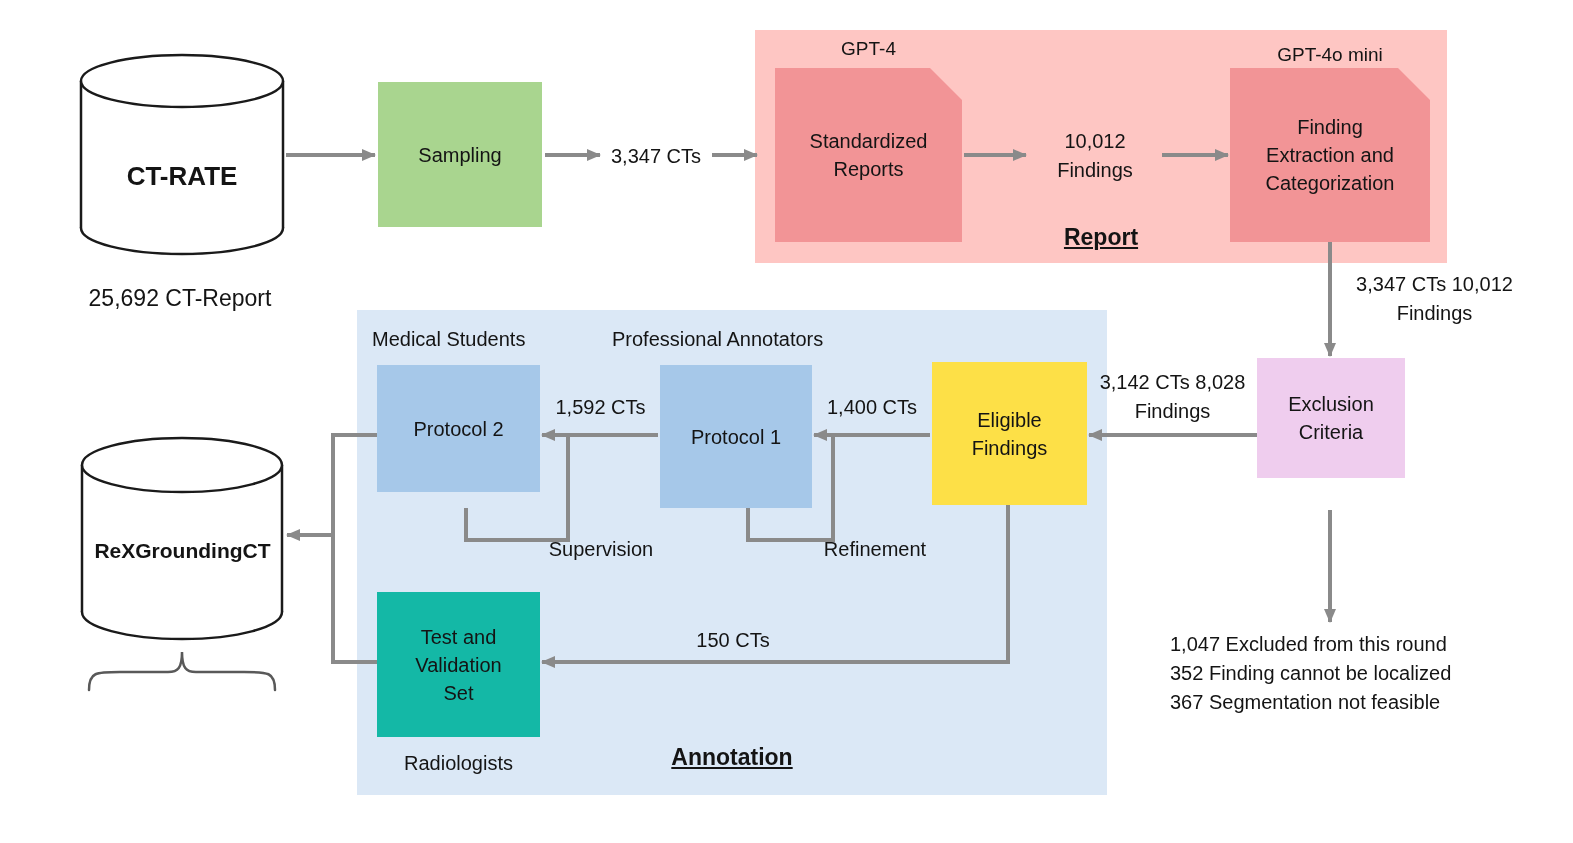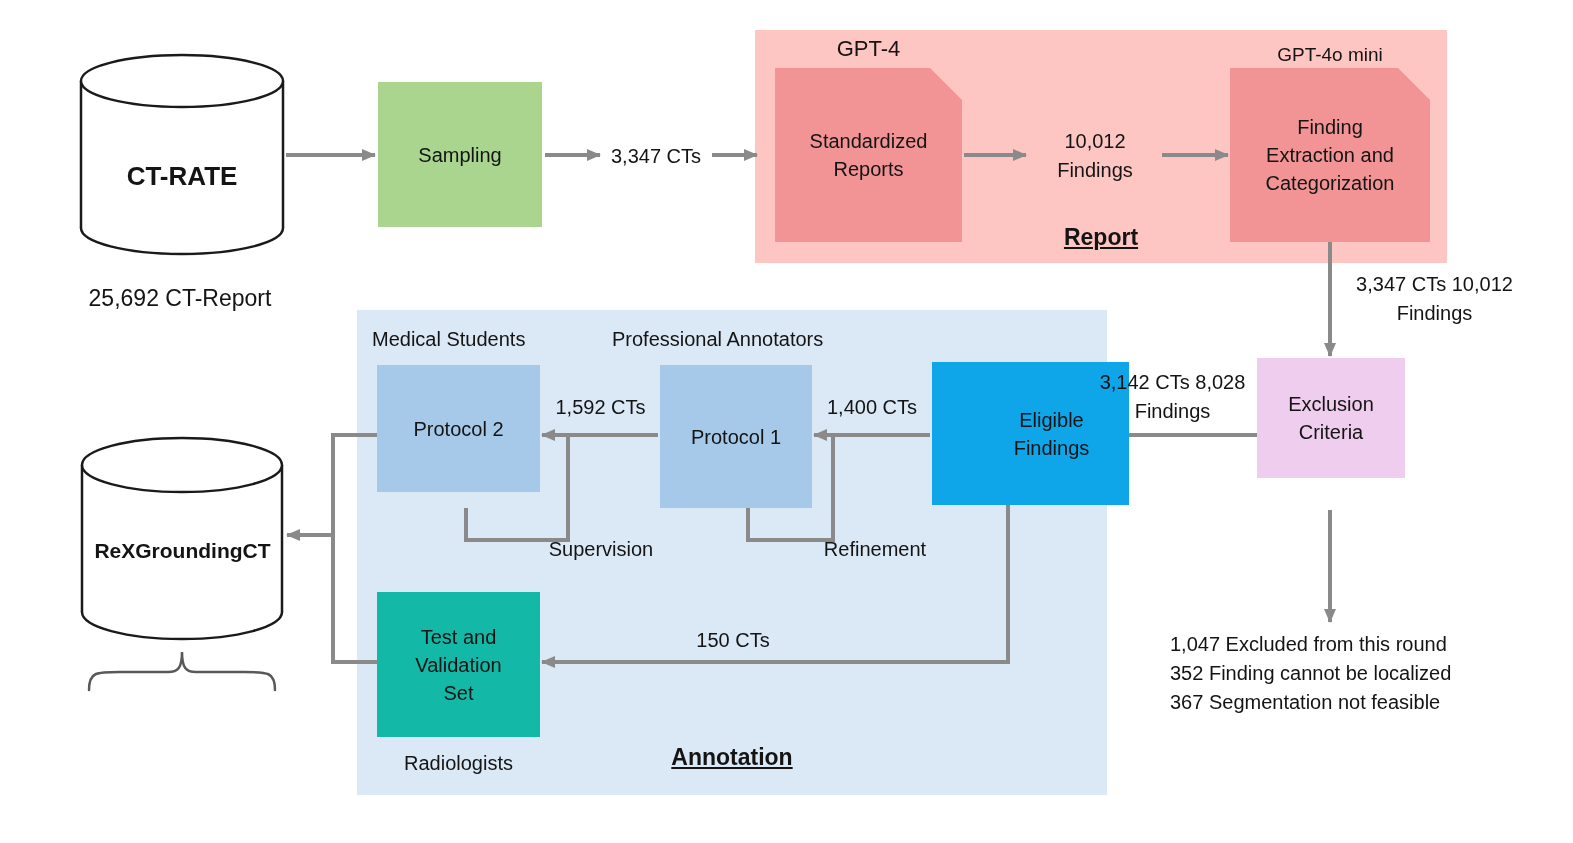--- a/index.html
+++ b/index.html
@@ -23,26 +23,26 @@
   #sampling-box{left:378px;top:82px;width:164px;height:145px;background:#a9d58f;}
   .doc{
     background:#f29496;
     clip-path:polygon(0 0, calc(100% - 32px) 0, 100% 32px, 100% 100%, 0 100%);
   }
   #doc-standardized{left:775px;top:68px;width:187px;height:174px;}
   #doc-extraction{left:1230px;top:68px;width:200px;height:174px;}
   #exclusion-box{left:1257px;top:358px;width:148px;height:120px;background:#efcdee;}
   #protocol2-box{left:377px;top:365px;width:163px;height:127px;background:#a6c8e9;}
   #protocol1-box{left:660px;top:365px;width:152px;height:143px;background:#a6c8e9;}
-  #eligible-box{left:932px;top:362px;width:155px;height:143px;background:#0ea5e9;padding-left:42px;}
+  #eligible-box{left:932px;top:362px;width:155px;height:143px;background:#fde047;}
   #testset-box{left:377px;top:592px;width:163px;height:145px;background:#14b8a6;}
   .lbl{position:absolute;font-size:20px;line-height:29px;white-space:nowrap;}
   .lbl.center{text-align:center;white-space:normal;}
   .prewrap{white-space:pre-line;}
-  #gpt4-label{left:775px;top:34px;width:187px;text-align:center;font-size:22px;}
+  #gpt4-label{left:775px;top:34px;width:187px;text-align:center;font-size:19px;}
   #gpt4o-label{left:1230px;top:40px;width:200px;text-align:center;font-size:19px;}
   #cts-sampled{left:598px;top:142px;width:116px;}
   #findings-mid{left:1025px;top:127px;width:140px;}
   #to-exclusion{left:1352px;top:270px;width:165px;}
   #to-eligible{left:1090px;top:368px;width:165px;}
   #exclusion-list{left:1170px;top:630px;font-size:20px;line-height:29px;}
   #medical-students{left:372px;top:325px;}
   #prof-annotators{left:612px;top:325px;}
   #cts-1592{left:543px;top:393px;width:115px;}
   #cts-1400{left:817px;top:393px;width:110px;}

